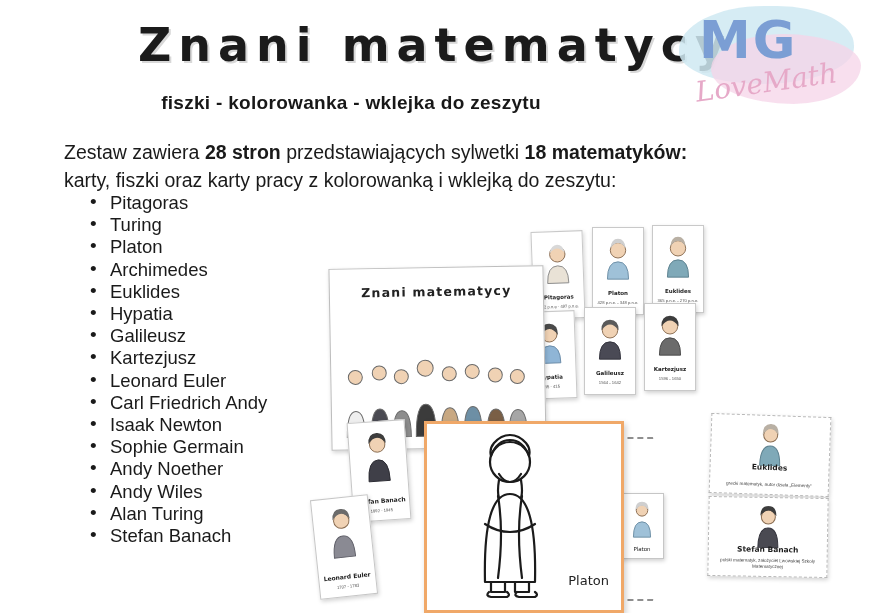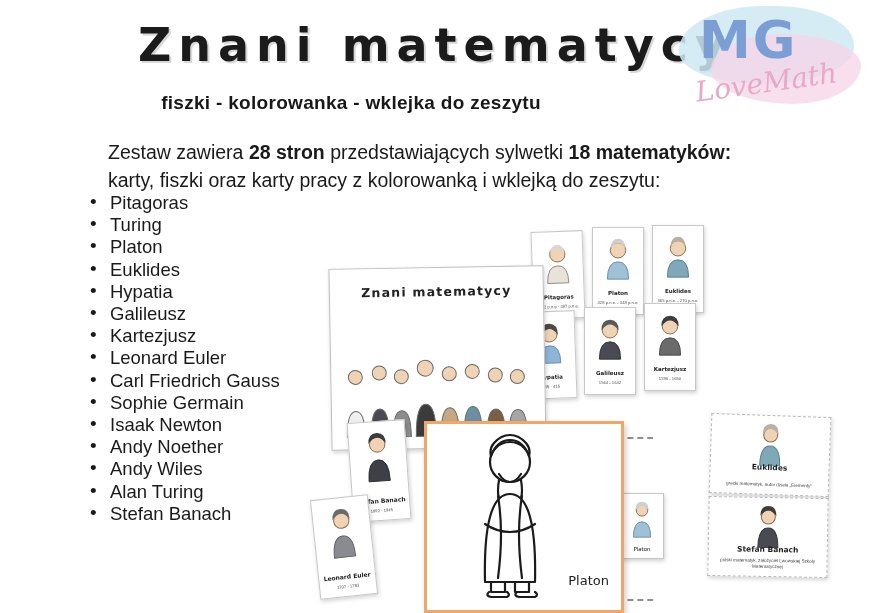--- a/index.html
+++ b/index.html
@@ -99,21 +99,20 @@
 
   
   .intro {
     position: absolute;
     top: 138px;
     left: 64px;
     width: 720px;
     font-size: 19.5px;
     color: #1a1a1a;
     line-height: 1.45;
-    margin-left: 44px;
   }
   .intro b { font-weight: bold; }
 
   
   .name-list {
     position: absolute;
     top: 192px;
     left: 88px;
     margin: 0;
     padding: 0;
@@ -343,28 +342,29 @@
 
   <div class="intro">
     <span>Zestaw zawiera </span><b>28 stron</b><span> przedstawiających sylwetki </span><b>18 matematyków:</b><br>
     <span>karty, fiszki oraz karty pracy z kolorowanką i wklejką do zeszytu:</span>
   </div>
 
   <ul class="name-list">
     <li>Pitagoras</li>
     <li>Turing</li>
     <li>Platon</li>
+    <li>Archimedes</li>
     <li>Euklides</li>
     <li>Hypatia</li>
     <li>Galileusz</li>
     <li>Kartezjusz</li>
     <li>Leonard Euler</li>
-    <li>Carl Friedrich Gauss</li>
+    <li>Carl Friedrich Andy</li>
+    <li>Isaak Newton</li>
     <li>Sophie Germain</li>
-    <li>Isaak Newton</li>
     <li>Andy Noether</li>
     <li>Andy Wiles</li>
     <li>Alan Turing</li>
     <li>Stefan Banach</li>
   </ul>
 
   <div class="collage">
 
     <div class="chevron"></div>
 

